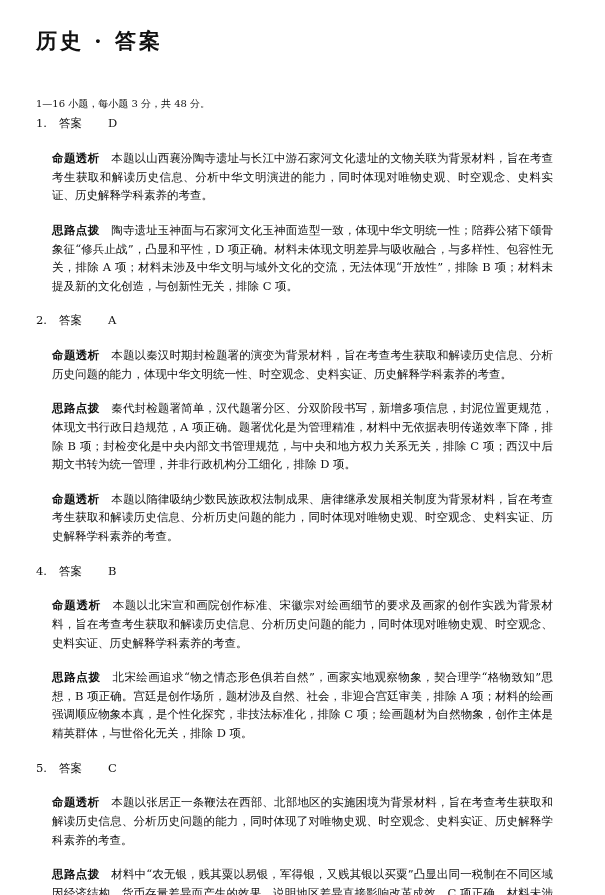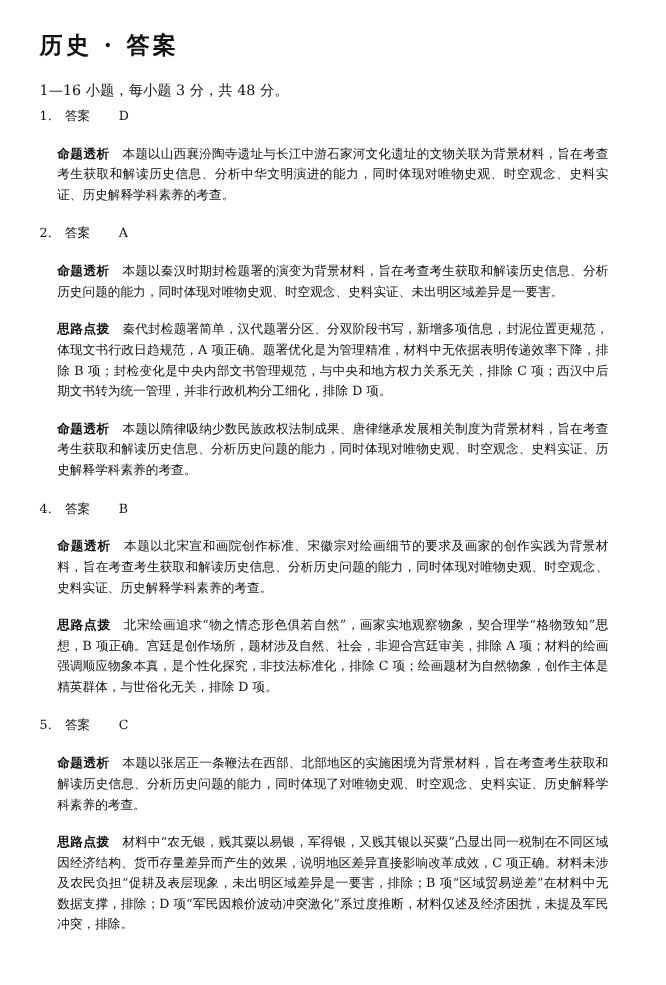--- a/index.html
+++ b/index.html
@@ -33,22 +33,22 @@
   .doc-subtitle {
     text-align: left;
     font-size: 21px;
     font-weight: bold;
     letter-spacing: 3px;
     margin-top: 26px;
     margin-bottom: 0;
     line-height: 1.4;
   }
   .section-note {
-    font-size: 13px;
-    margin-top: 18px;
+    font-size: 10px;
+    margin-top: 41px;
     margin-bottom: 2px;
     line-height: 1.5;
   }
   .qblock {
     margin-top: 3px;
   }
   .ans-line {
     font-size: 11.5px;
     line-height: 1.62;
     white-space: pre;
@@ -83,25 +83,26 @@
 
 <div class="page">
 
   <div class="doc-subtitle">历史 · 答案</div>
 
   <div class="section-note">1—16 小题，每小题 3 分，共 48 分。</div>
 
   <div class="qblock">
     <div class="ans-line"><span class="ans-num">1.</span><span class="ans-label">答案</span><span class="ans-val">D</span></div>
     <p class="para"><span class="lead">命题透析</span>　<span>本题以山西襄汾陶寺遗址与长江中游石家河文化遗址的文物关联为背景材料，旨在考查考生获取和解读历史信息、分析中华文明演进的能力，同时体现对唯物史观、时空观念、史料实证、历史解释学科素养的考查。</span></p>
+    <p class="para"><span class="lead">思路点拨</span>　<span>陶寺遗址玉神面与石家河文化玉神面造型一致，体现中华文明统一性；陪葬公猪下颌骨象征“修兵止战”，凸显和平性，D 项正确。材料未体现文明差异与吸收融合，与多样性、包容性无关，排除 A 项；材料未涉及中华文明与域外文化的交流，无法体现“开放性”，排除 B 项；材料未提及新的文化创造，与创新性无关，排除 C 项。</span></p>
   </div>
 
   <div class="qblock">
     <div class="ans-line"><span class="ans-num">2.</span><span class="ans-label">答案</span><span class="ans-val">A</span></div>
-    <p class="para"><span class="lead">命题透析</span>　<span>本题以秦汉时期封检题署的演变为背景材料，旨在考查考生获取和解读历史信息、分析历史问题的能力，同时体现对唯物史观、时空观念、史料实证、未出明区域差异是一要害。</span></p>
+    <p class="para"><span class="lead">命题透析</span>　<span>本题以秦汉时期封检题署的演变为背景材料，旨在考查考生获取和解读历史信息、分析历史问题的能力，体现中华文明统一性、时空观念、史料实证、历史解释学科素养的考查。</span></p>
     <p class="para"><span class="lead">思路点拨</span>　<span>秦代封检题署简单，汉代题署分区、分双阶段书写，新增多项信息，封泥位置更规范，体现文书行政日趋规范，A 项正确。题署优化是为管理精准，材料中无依据表明传递效率下降，排除 B 项；封检变化是中央内部文书管理规范，与中央和地方权力关系无关，排除 C 项；西汉中后期文书转为统一管理，并非行政机构分工细化，排除 D 项。</span></p>
   </div>
 
   <div class="qblock">
     <p class="para"><span class="lead">命题透析</span>　<span>本题以隋律吸纳少数民族政权法制成果、唐律继承发展相关制度为背景材料，旨在考查考生获取和解读历史信息、分析历史问题的能力，同时体现对唯物史观、时空观念、史料实证、历史解释学科素养的考查。</span></p>
   </div>
 
   <div class="qblock">
     <div class="ans-line"><span class="ans-num">4.</span><span class="ans-label">答案</span><span class="ans-val">B</span></div>
     <p class="para"><span class="lead">命题透析</span>　<span>本题以北宋宣和画院创作标准、宋徽宗对绘画细节的要求及画家的创作实践为背景材料，旨在考查考生获取和解读历史信息、分析历史问题的能力，同时体现对唯物史观、时空观念、史料实证、历史解释学科素养的考查。</span></p>

